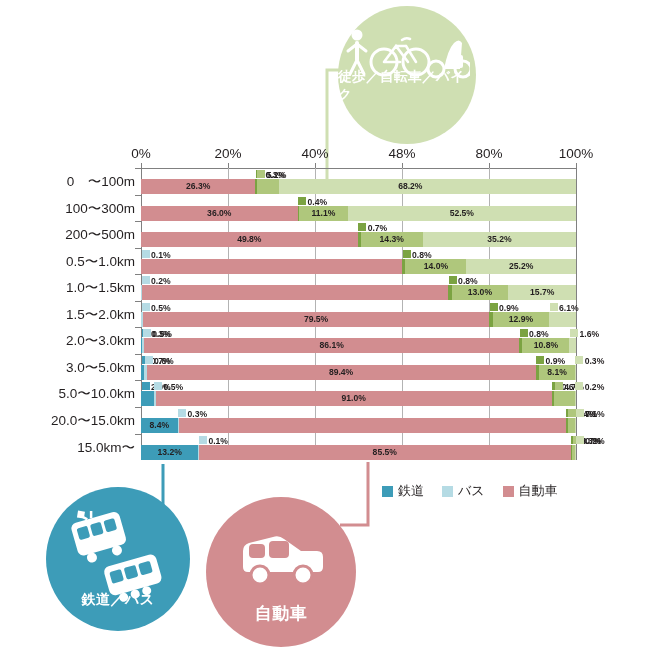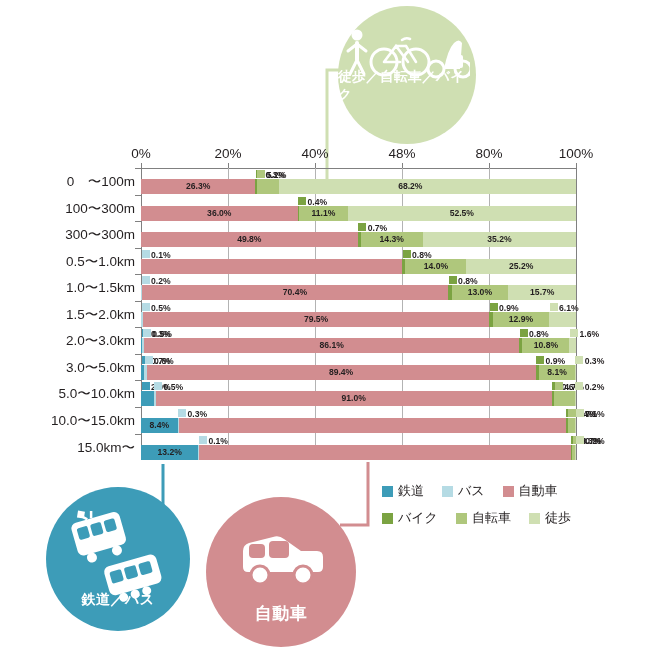--- a/index.html
+++ b/index.html
@@ -135,28 +135,28 @@
       <div class="axis-label" style="left: 141px;">0%</div>
       <div class="axis-label" style="left: 228px;">20%</div>
       <div class="axis-label" style="left: 315px;">40%</div>
       <div class="axis-label" style="left: 402px;">48%</div>
       <div class="axis-label" style="left: 489px;">80%</div>
       <div class="axis-label" style="left: 576px;">100%</div>
     </div>
   <div id="cat-labels">
       <div class="cat-label" style="top: 175px; width: 135px; left: 0px;">0　〜100m</div>
       <div class="cat-label" style="top: 201.55px; width: 135px; left: 0px;">100〜300m</div>
-      <div class="cat-label" style="top: 228.1px; width: 135px; left: 0px;">300〜300m</div>
+      <div class="cat-label" style="top: 228.1px; width: 135px; left: 0px;">200〜500m</div>
       <div class="cat-label" style="top: 254.65px; width: 135px; left: 0px;">0.5〜1.0km</div>
       <div class="cat-label" style="top: 281.2px; width: 135px; left: 0px;">1.0〜1.5km</div>
       <div class="cat-label" style="top: 307.75px; width: 135px; left: 0px;">1.5〜2.0km</div>
       <div class="cat-label" style="top: 334.3px; width: 135px; left: 0px;">2.0〜3.0km</div>
       <div class="cat-label" style="top: 360.85px; width: 135px; left: 0px;">3.0〜5.0km</div>
       <div class="cat-label" style="top: 387.4px; width: 135px; left: 0px;">5.0〜10.0km</div>
-      <div class="cat-label" style="top: 413.95px; width: 135px; left: 0px;">10.0〜15.0km</div>
+      <div class="cat-label" style="top: 413.95px; width: 135px; left: 0px;">20.0〜15.0km</div>
       <div class="cat-label" style="top: 440.5px; width: 135px; left: 0px;">15.0km〜</div>
     </div>
   <div class="axis-top"></div>
   <div class="axis-bottom"></div>
   <div class="plot" id="plot">
       <div class="gridline edge" style="left: 0px;"></div>
       <div class="gridline" style="left: 87px;"></div>
       <div class="gridline" style="left: 174px;"></div>
       <div class="gridline" style="left: 261px;"></div>
       <div class="gridline" style="left: 348px;"></div>
@@ -215,21 +215,20 @@
           <div class="seg" style="left: 325.38px; width: 109.62px; background: rgb(207, 223, 178);"></div>
           <div class="lab lab-in" style="left: 325.38px; width: 109.62px;">25.2%</div>
         </div>
       </div>
       <div class="row" style="top: 106.2px; height: 26.55px;">
         <div class="bar" style="width: 435px;">
           <div class="seg" style="left: 0px; width: 0.87px; background: rgb(181, 219, 228);"></div>
           <div class="lab lab-out" style="left: 10px;">0.2%</div>
           <div class="swatch" style="left: 0.5px; background: rgb(181, 219, 228);"></div>
           <div class="seg" style="left: 0.87px; width: 306.24px; background: rgb(210, 141, 144);"></div>
-          <div class="lab lab-in" style="left: 0.87px; width: 306.24px;">70.4%</div>
           <div class="seg" style="left: 307.11px; width: 3.48px; background: rgb(123, 163, 66);"></div>
           <div class="lab lab-out" style="left: 317.11px;">0.8%</div>
           <div class="swatch" style="left: 307.61px; background: rgb(123, 163, 66);"></div>
           <div class="seg" style="left: 310.59px; width: 56.55px; background: rgb(175, 199, 124);"></div>
           <div class="lab lab-in" style="left: 310.59px; width: 56.55px;">13.0%</div>
           <div class="seg" style="left: 367.14px; width: 68.295px; background: rgb(207, 223, 178);"></div>
           <div class="lab lab-in" style="left: 367.14px; width: 68.295px;">15.7%</div>
         </div>
       </div>
       <div class="row" style="top: 132.75px; height: 26.55px;">
@@ -330,20 +329,21 @@
         </div>
       </div>
       <div class="row" style="top: 265.5px; height: 26.55px;">
         <div class="bar" style="width: 435px;">
           <div class="seg" style="left: 0px; width: 57.42px; background: rgb(61, 156, 184);"></div>
           <div class="lab lab-in" style="left: 0px; width: 57.42px;">13.2%</div>
           <div class="seg" style="left: 57.42px; width: 0.435px; background: rgb(181, 219, 228);"></div>
           <div class="lab lab-out" style="left: 67.42px;">0.1%</div>
           <div class="swatch" style="left: 57.92px; background: rgb(181, 219, 228);"></div>
           <div class="seg" style="left: 57.855px; width: 371.925px; background: rgb(210, 141, 144);"></div>
+          <div class="lab lab-in" style="left: 57.855px; width: 371.925px;">85.5%</div>
           <div class="seg" style="left: 429.78px; width: 1.305px; background: rgb(123, 163, 66);"></div>
           <div class="lab lab-out" style="left: 439.78px;">0.3%</div>
           <div class="swatch" style="left: 430.28px; background: rgb(123, 163, 66);"></div>
           <div class="seg" style="left: 431.085px; width: 3.045px; background: rgb(175, 199, 124);"></div>
           <div class="lab lab-out" style="left: 441.085px;">0.7%</div>
           <div class="swatch" style="left: 431.585px; background: rgb(175, 199, 124);"></div>
           <div class="seg" style="left: 434.13px; width: 0.87px; background: rgb(207, 223, 178);"></div>
           <div class="lab lab-out" style="left: 444.13px;">0.2%</div>
           <div class="swatch" style="left: 434.63px; background: rgb(207, 223, 178);"></div>
         </div>
@@ -376,27 +376,13 @@
       </div>
       <div class="leg-item" style="margin-right: 18px;">
         <span class="leg-sw" style="background: rgb(181, 219, 228);"></span>
         <span class="leg-tx">バス</span>
       </div>
       <div class="leg-item" style="margin-right: 18px;">
         <span class="leg-sw" style="background: rgb(210, 141, 144);"></span>
         <span class="leg-tx">自動車</span>
       </div>
     </div>
-  <div class="leg-row" id="leg-row2">
-      <div class="leg-item" style="margin-right: 18px;">
-        <span class="leg-sw" style="background: rgb(123, 163, 66);"></span>
-        <span class="leg-tx">バイク</span>
-      </div>
-      <div class="leg-item" style="margin-right: 18px;">
-        <span class="leg-sw" style="background: rgb(175, 199, 124);"></span>
-        <span class="leg-tx">自転車</span>
-      </div>
-      <div class="leg-item" style="margin-right: 18px;">
-        <span class="leg-sw" style="background: rgb(207, 223, 178);"></span>
-        <span class="leg-tx">徒歩</span>
-      </div>
-    </div>
 </div>
 
 </body></html>

